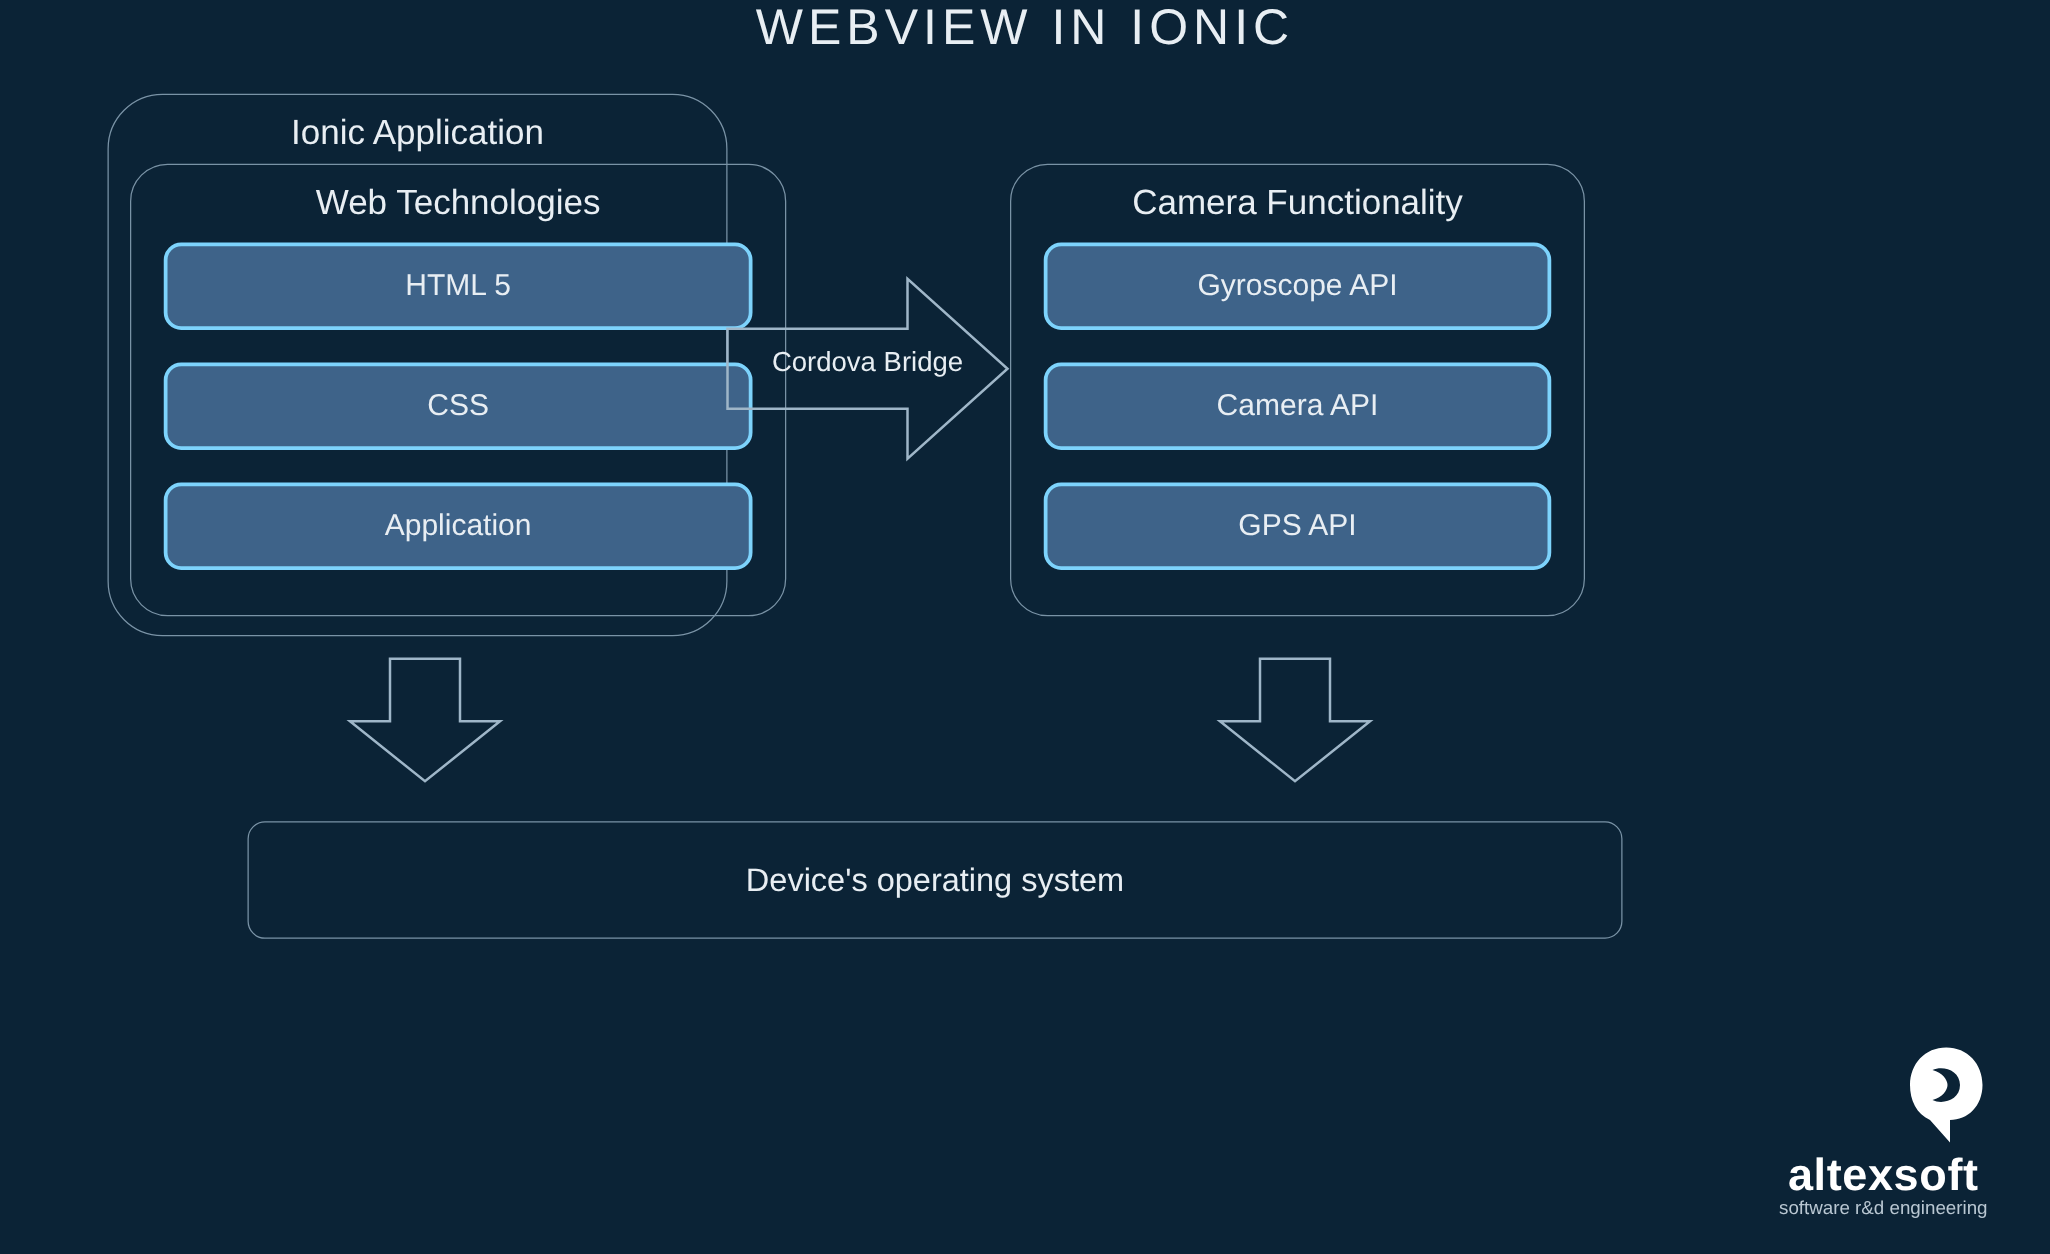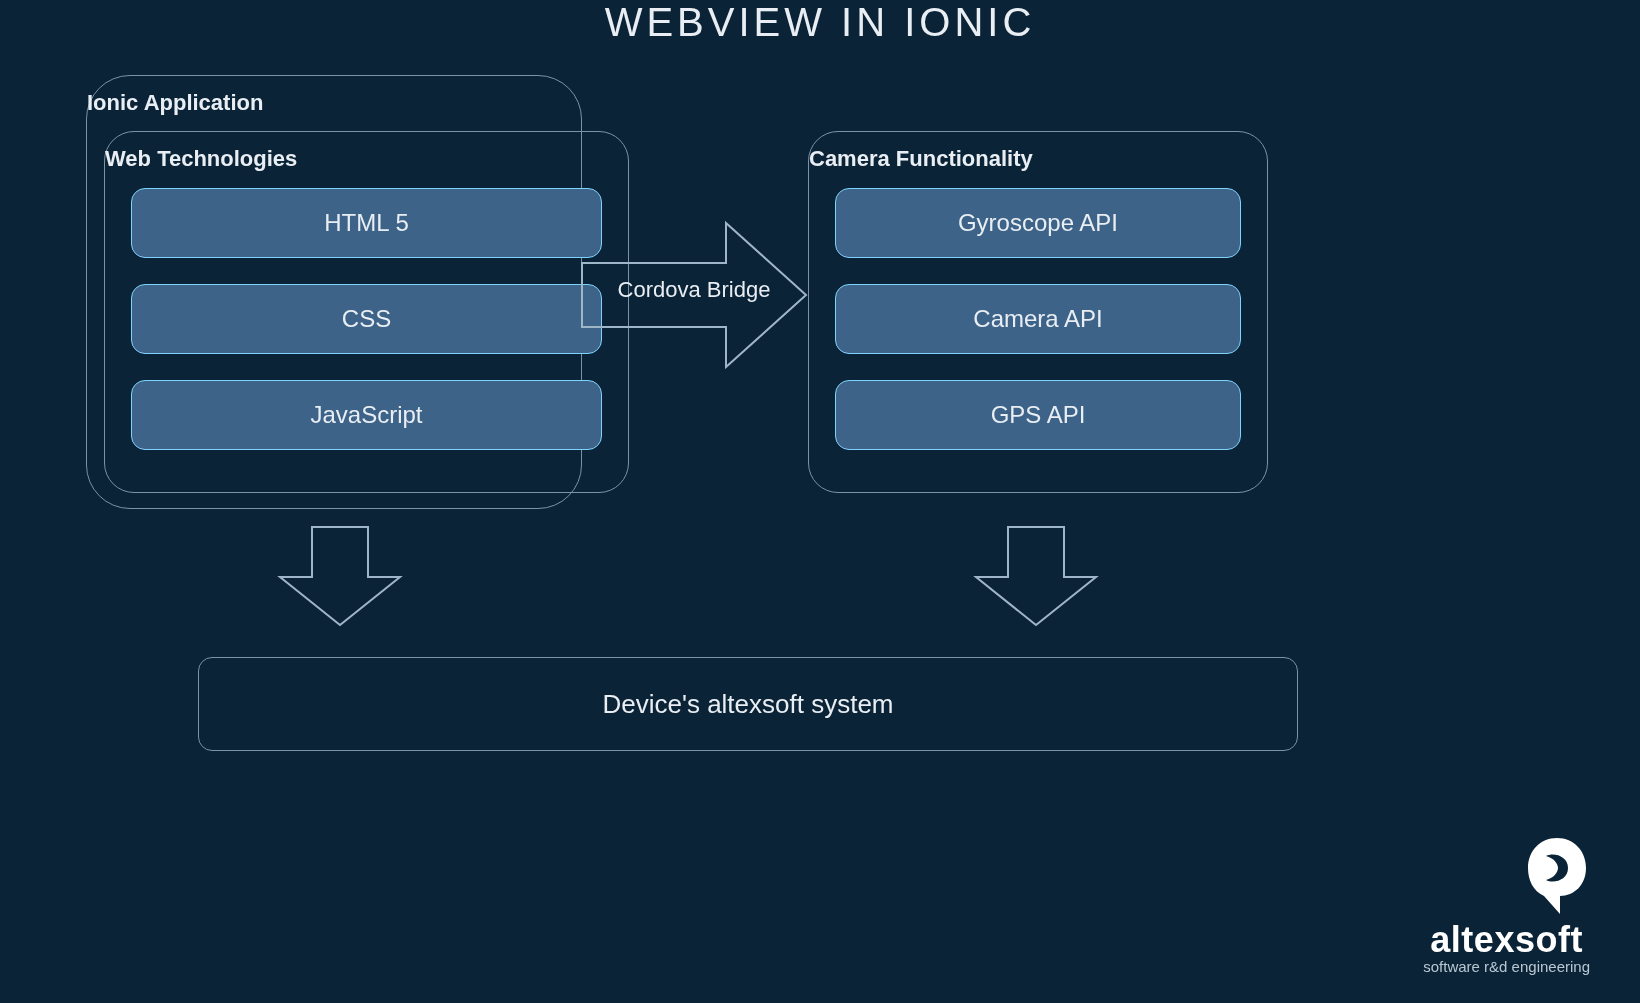--- a/index.html
+++ b/index.html
@@ -22,22 +22,23 @@
     position: relative;
     width: 100%;
     height: 900px;
   }
   .panel {
     position: absolute;
     border: 1px solid #7a93a6;
     border-radius: 30px;
   }
   .panel-label {
-    font-size: 22px;
-    font-weight: 700;
+    text-align: center;
+    font-size: 28px;
+    font-weight: 400;
     color: #e8eef3;
     padding-top: 14px;
     padding-bottom: 10px;
   }
   .ionic-app {
     left: 86px; top: 30px;
     width: 496px; height: 434px;
     border-radius: 44px;
   }
   .web-tech {
@@ -52,21 +53,21 @@
   }
   .pill-stack {
     display: flex;
     flex-direction: column;
     gap: 26px;
     padding: 0 26px;
     margin-top: 6px;
   }
   .pill {
     background: #3e6389;
-    border: 1px solid #7dd3fc;
+    border: 3px solid #7dd3fc;
     border-radius: 14px;
     height: 70px;
     display: flex;
     align-items: center;
     justify-content: center;
     font-size: 24px;
     font-weight: 400;
   }
   .bridge-arrow {
     position: absolute;
@@ -131,21 +132,21 @@
 
   <div class="panel ionic-app">
     <div class="panel-label">Ionic Application</div>
   </div>
 
   <div class="panel web-tech">
     <div class="panel-label">Web Technologies</div>
     <div class="pill-stack">
       <div class="pill">HTML 5</div>
       <div class="pill">CSS</div>
-      <div class="pill">JavaScript</div>
+      <div class="pill">Application</div>
     </div>
   </div>
 
   <div class="bridge-arrow">
     <svg viewBox="0 0 240 160" width="240" height="160">
       <path d="M 8 48 L 152 48 L 152 8 L 232 80 L 152 152 L 152 112 L 8 112 Z" fill="none" stroke="#9fb6c8" stroke-width="2"></path>
     </svg>
   </div>
   <div class="bridge-label">Cordova Bridge</div>
 
@@ -163,21 +164,21 @@
       <path d="M 42 6 L 98 6 L 98 56 L 130 56 L 70 104 L 10 56 L 42 56 Z" fill="none" stroke="#9fb6c8" stroke-width="2"></path>
     </svg>
   </div>
   <div class="down-arrow down-right">
     <svg viewBox="0 0 140 110" width="140" height="110">
       <path d="M 42 6 L 98 6 L 98 56 L 130 56 L 70 104 L 10 56 L 42 56 Z" fill="none" stroke="#9fb6c8" stroke-width="2"></path>
     </svg>
   </div>
 
   <div class="os-box">
-    <span>Device's altexsoft system</span>
+    <span>Device's operating system</span>
   </div>
 
 </div>
 
 <div class="logo-block">
   <div class="logo-mark">
     <svg viewBox="0 0 66 82" width="66" height="82">
       <path d="M33 2 C50 2 62 15 62 32 C62 49 50 60 36 60 L36 78 L20 60 C9 55 4 44 4 32 C4 15 16 2 33 2 Z" fill="#ffffff"></path>
       <path d="M22 20 C30 16 44 20 44 32 C44 44 30 48 22 44 C30 42 34 36 34 32 C34 28 30 22 22 20 Z" fill="#0b2336"></path>
     </svg>

